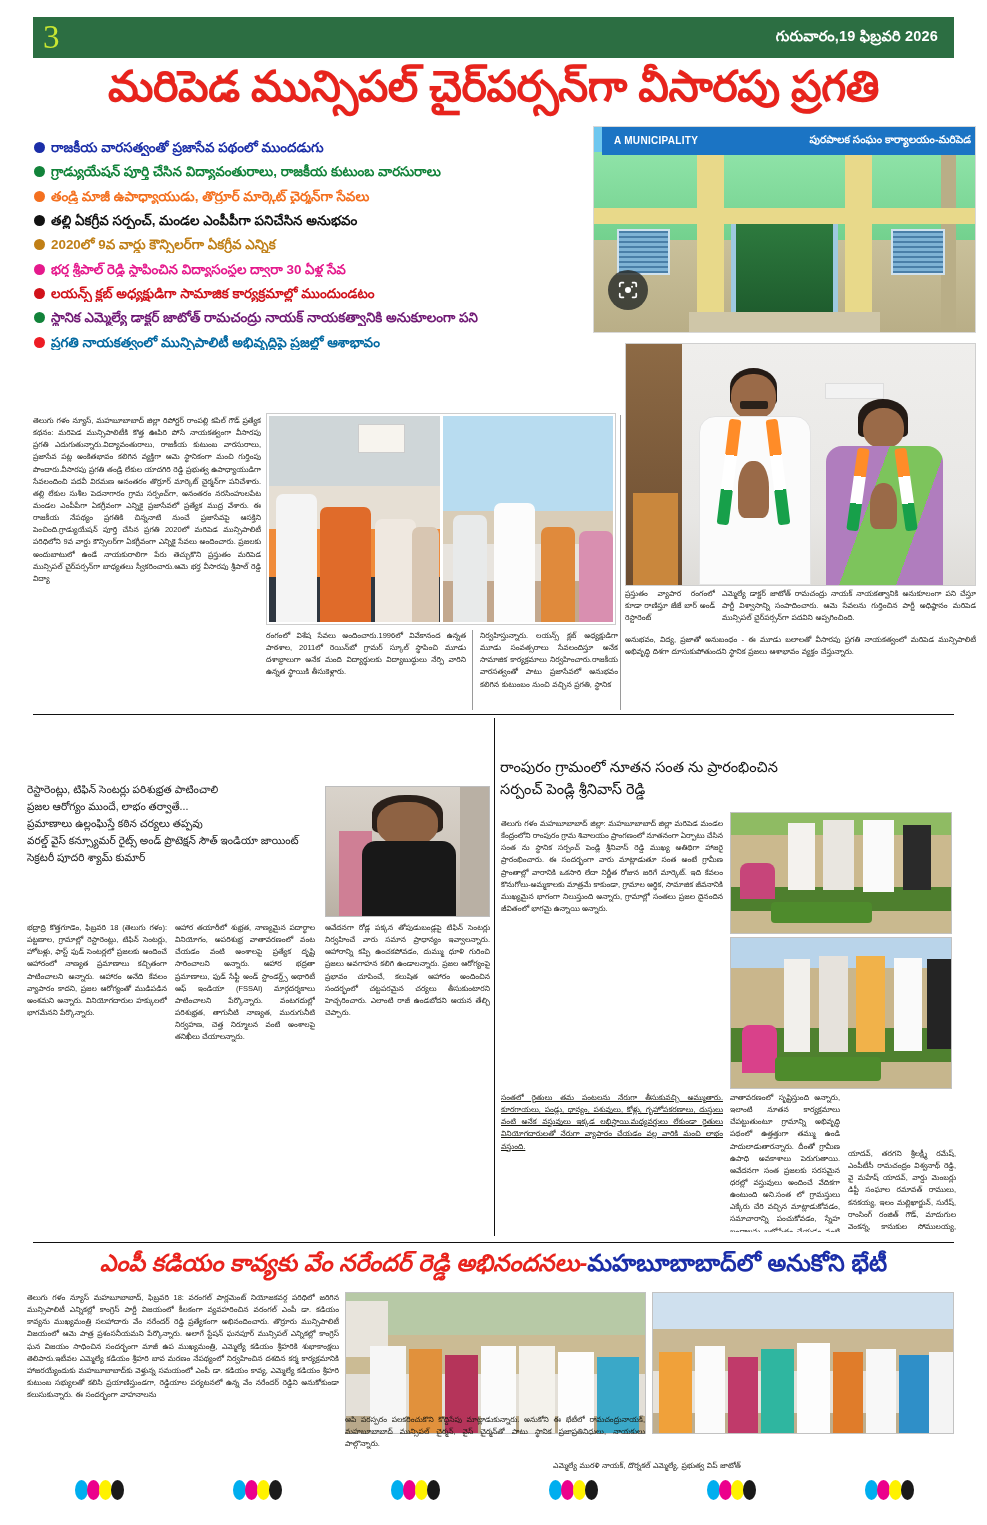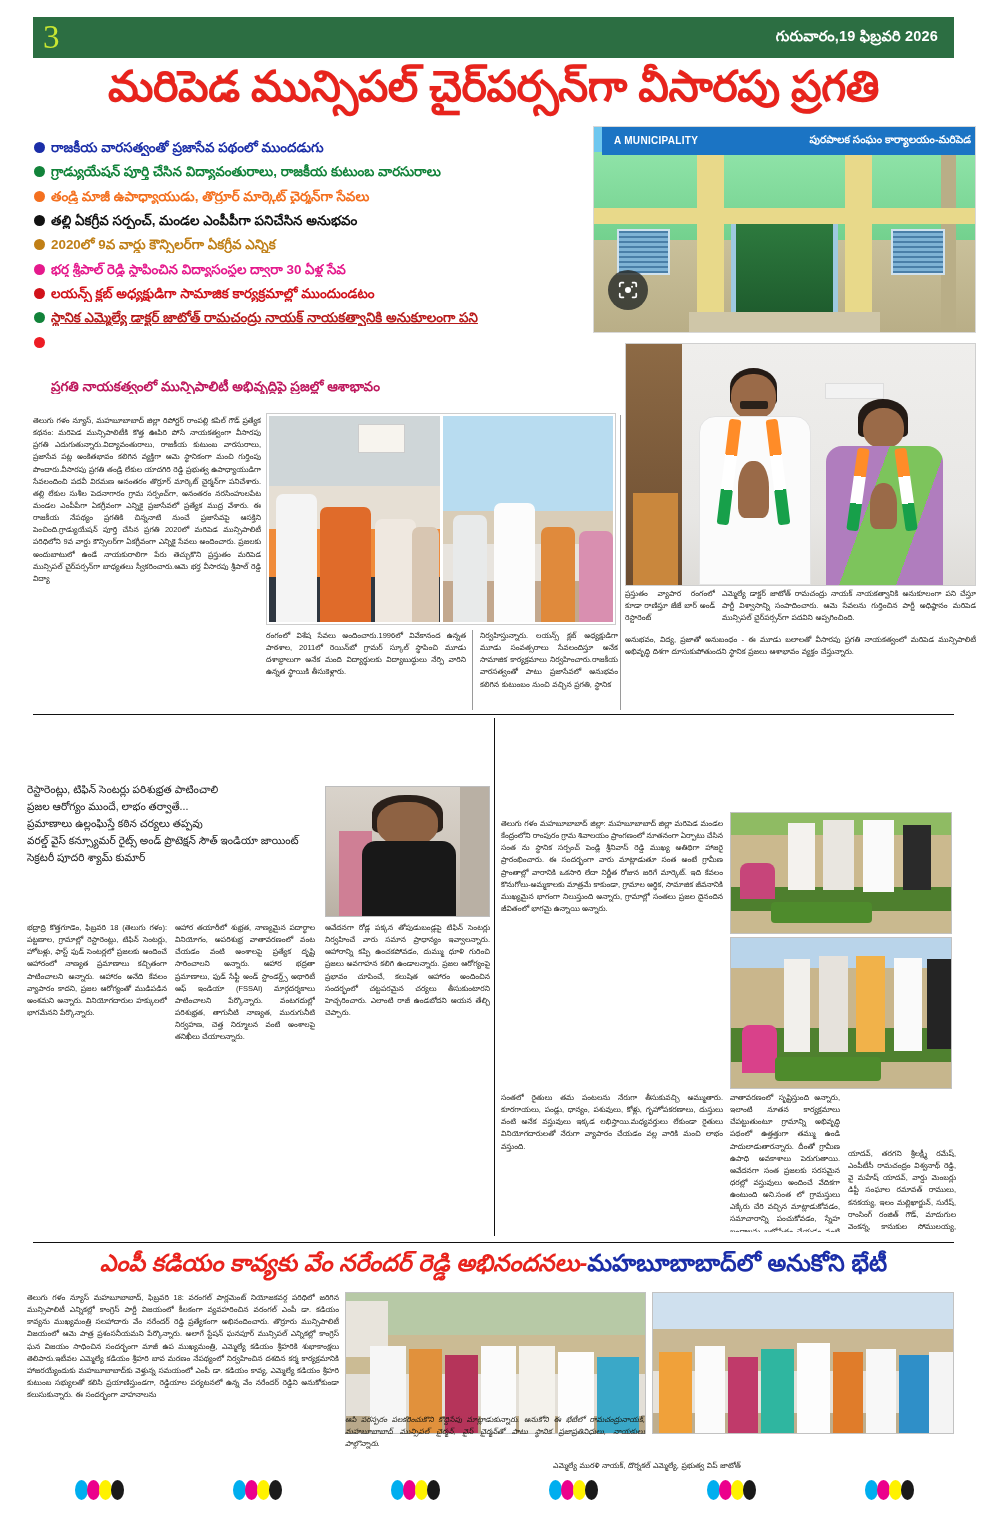--- a/index.html
+++ b/index.html
@@ -216,25 +216,25 @@
       <div class="bullet-row">
         <span class="dot" style="background: rgb(229, 25, 140);"></span>
         <span style="color: rgb(229, 25, 140);">భర్త శ్రీపాల్ రెడ్డి స్థాపించిన విద్యాసంస్థల ద్వారా 30 ఏళ్ల సేవ</span>
       </div>
       <div class="bullet-row">
         <span class="dot" style="background: rgb(209, 18, 26);"></span>
         <span style="color: rgb(209, 18, 26);">లయన్స్ క్లబ్ అధ్యక్షుడిగా సామాజిక కార్యక్రమాల్లో ముందుండటం</span>
       </div>
       <div class="bullet-row">
         <span class="dot" style="background: rgb(18, 131, 58);"></span>
-        <span style="color: #b91c1c; text-decoration: underline;">స్థానిక ఎమ్మెల్యే డాక్టర్ జాటోత్ రామచంద్రు నాయక్ నాయకత్వానికి అనుకూలంగా పని</span>
+        <span style="color: #701a75;">స్థానిక ఎమ్మెల్యే డాక్టర్ జాటోత్ రామచంద్రు నాయక్ నాయకత్వానికి అనుకూలంగా పని</span>
       </div>
       <div class="bullet-row">
         <span class="dot" style="background: rgb(237, 28, 36);"></span>
-        <span style="color: #be185d; margin-top: 44px;">ప్రగతి నాయకత్వంలో మున్సిపాలిటీ అభివృద్ధిపై ప్రజల్లో ఆశాభావం</span>
+        <span style="color: #0369a1;">ప్రగతి నాయకత్వంలో మున్సిపాలిటీ అభివృద్ధిపై ప్రజల్లో ఆశాభావం</span>
       </div>
     </div>
 
   <div class="photo-municipality">
     <div class="mun-banner">
       <span class="eng">A MUNICIPALITY</span>
       <span>పురపాలక సంఘం కార్యాలయం-మరిపెడ</span>
     </div>
     <div class="mun-body">
       <div class="mun-pillar" style="left:27%"></div>
@@ -322,41 +322,42 @@
     <div style="position:absolute;left:82%;top:0;width:18%;height:100%;background:#b9b0a4;"></div>
     <div style="position:absolute;left:28%;top:6%;width:44%;height:30%;background:#2a201a;border-radius:46% 46% 14% 14%;"></div>
     <div style="position:absolute;left:31%;top:12%;width:38%;height:34%;background:#8e6243;border-radius:44%;"></div>
     <div style="position:absolute;left:22%;top:42%;width:58%;height:58%;background:#181818;border-radius:14px 14px 0 0;"></div>
   </div>
 
   <div class="mid-col" style="left:27px;top:922px;width:140px;height:310px;overflow:hidden;">భద్రాద్రి కొత్తగూడెం, ఫిబ్రవరి 18 (తెలుగు గళం): పట్టణాల, గ్రామాల్లో రెస్టారెంట్లు, టిఫిన్ సెంటర్లు, హోటళ్లు, ఫాస్ట్ ఫుడ్ సెంటర్లలో ప్రజలకు అందించే ఆహారంలో నాణ్యత ప్రమాణాలు కచ్చితంగా పాటించాలని అన్నారు. ఆహారం అనేది కేవలం వ్యాపారం కాదని, ప్రజల ఆరోగ్యంతో ముడిపడిన అంశమని అన్నారు. వినియోగదారుల హక్కులలో భాగమేనని పేర్కొన్నారు.</div>
   <div class="mid-col" style="left:175px;top:922px;width:140px;height:310px;overflow:hidden;">ఆహార తయారీలో శుభ్రత, నాణ్యమైన పదార్థాల వినియోగం, అపరిశుభ్ర వాతావరణంలో వంట చేయడం వంటి అంశాలపై ప్రత్యేక దృష్టి సారించాలని అన్నారు. ఆహార భద్రతా ప్రమాణాలు, ఫుడ్ సేఫ్టీ అండ్ స్టాండర్డ్స్ అథారిటీ ఆఫ్ ఇండియా (FSSAI) మార్గదర్శకాలు పాటించాలని పేర్కొన్నారు. వంటగదుల్లో పరిశుభ్రత, తాగునీటి నాణ్యత, మురుగునీటి నిర్వహణ, చెత్త నిర్మూలన వంటి అంశాలపై తనిఖీలు చేయాలన్నారు.</div>
   <div class="mid-col" style="left:325px;top:922px;width:165px;height:310px;overflow:hidden;">ఆవేదనగా రోడ్ల పక్కన తోపుడుబండ్లపై టిఫిన్ సెంటర్లు నిర్వహించే వారు సమాన ప్రాధాన్యం ఇవ్వాలన్నారు. ఆహారాన్ని కప్పి ఉంచకపోవడం, దుమ్ము ధూళి గురించి ప్రజలు అవగాహన కలిగి ఉండాలన్నారు. ప్రజల ఆరోగ్యంపై ప్రభావం చూపించే, కలుషిత ఆహారం అందించిన సందర్భంలో చట్టపరమైన చర్యలు తీసుకుంటారని హెచ్చరించారు. ఎలాంటి రాజీ ఉండబోదని ఆయన తేల్చి చెప్పారు.</div>
 
+  <div class="mid-sub-right">రాంపురం గ్రామంలో నూతన సంత ను ప్రారంభించిన సర్పంచ్ పెండ్లి శ్రీనివాస్ రెడ్డి</div>
 
   <div class="photo-santa-1">
     <div style="position:absolute;left:4%;bottom:28%;width:16%;height:30%;background:#c7457a;border-radius:8px 8px 0 0;"></div>
     <div style="position:absolute;left:26%;top:8%;width:12%;height:56%;background:#f4f2ee;"></div>
     <div style="position:absolute;left:42%;top:6%;width:14%;height:58%;background:#e9e6e0;"></div>
     <div style="position:absolute;left:60%;top:6%;width:14%;height:60%;background:#fafafa;"></div>
     <div style="position:absolute;left:78%;top:10%;width:13%;height:54%;background:#2a2a2a;"></div>
     <div style="position:absolute;left:18%;bottom:8%;width:46%;height:18%;background:#4e8b2c;border-radius:4px;"></div>
   </div>
   <div class="photo-santa-2">
     <div style="position:absolute;left:5%;bottom:10%;width:16%;height:32%;background:#d9418a;border-radius:8px 8px 0 0;"></div>
     <div style="position:absolute;left:24%;top:14%;width:12%;height:62%;background:#f2f0ec;"></div>
     <div style="position:absolute;left:40%;top:12%;width:13%;height:64%;background:#e6e2dc;"></div>
     <div style="position:absolute;left:57%;top:12%;width:13%;height:64%;background:#f1b24a;"></div>
     <div style="position:absolute;left:74%;top:13%;width:13%;height:62%;background:#fafafa;"></div>
     <div style="position:absolute;left:89%;top:14%;width:11%;height:60%;background:#242424;"></div>
     <div style="position:absolute;left:20%;bottom:5%;width:48%;height:16%;background:#4e8b2c;border-radius:4px;"></div>
   </div>
 
   <div class="mid-col" style="left:501px;top:818px;width:222px;height:270px;overflow:hidden;">తెలుగు గళం మహబూబాబాద్ జిల్లా: మహబూబాబాద్ జిల్లా మరిపెడ మండల కేంద్రంలోని రాంపురం గ్రామ శివాలయం ప్రాంగణంలో నూతనంగా ఏర్పాటు చేసిన సంత ను స్థానిక సర్పంచ్ పెండ్లి శ్రీనివాస్ రెడ్డి ముఖ్య అతిథిగా హాజరై ప్రారంభించారు. ఈ సందర్భంగా వారు మాట్లాడుతూ సంత అంటే గ్రామీణ ప్రాంతాల్లో వారానికి ఒకసారి లేదా నిర్ణీత రోజున జరిగే మార్కెట్. ఇది కేవలం కొనుగోలు-అమ్మకాలకు మాత్రమే కాకుండా, గ్రామాల ఆర్థిక, సామాజిక జీవనానికి ముఖ్యమైన భాగంగా నిలుస్తుంది అన్నారు, గ్రామాల్లో సంతలు ప్రజల దైనందిన జీవితంలో భాగమై ఉన్నాయి అన్నారు.</div>
-  <div class="mid-col" style="left:501px;top:1092px;width:222px;height:140px;overflow:hidden;">సంతలో రైతులు తమ పంటలను నేరుగా తీసుకువచ్చి అమ్ముతారు. కూరగాయలు, పండ్లు, ధాన్యం, పశువులు, కోళ్లు, గృహోపకరణాలు, దుస్తులు వంటి అనేక వస్తువులు ఇక్కడ లభిస్తాయి.మధ్యవర్తులు లేకుండా రైతులు వినియోగదారులతో నేరుగా వ్యాపారం చేయడం వల్ల వారికి మంచి లాభం వస్తుంది.</div>
+  <div class="mid-col" style="left:501px;top:1092px;width:222px;height:140px;overflow:hidden;text-decoration:underline;">సంతలో రైతులు తమ పంటలను నేరుగా తీసుకువచ్చి అమ్ముతారు. కూరగాయలు, పండ్లు, ధాన్యం, పశువులు, కోళ్లు, గృహోపకరణాలు, దుస్తులు వంటి అనేక వస్తువులు ఇక్కడ లభిస్తాయి.మధ్యవర్తులు లేకుండా రైతులు వినియోగదారులతో నేరుగా వ్యాపారం చేయడం వల్ల వారికి మంచి లాభం వస్తుంది.</div>
   <div class="mid-col" style="left:730px;top:1092px;width:110px;height:140px;overflow:hidden;">వాతావరణంలో సృష్టిస్తుంది అన్నారు, ఇలాంటి నూతన కార్యక్రమాలు చేపట్టుతుంటూ గ్రామాన్ని అభివృద్ధి పథంలో ఉత్తత్తుగా తమ్ము ఉండి పాదులాడుతారన్నారు. దీంతో గ్రామీణ ఉపాధి అవకాశాలు పెరుగుతాయి. ఆవేదనగా సంత ప్రజలకు సరసమైన ధరల్లో వస్తువులు అందించే వేదికగా ఉంటుంది అని.సంత లో గ్రామస్తులు ఎక్కేరు చేరి వచ్చిన మాట్లాడుకోవడం, సమాచారాన్ని పంచుకోవడం, స్నేహ బంధాలను బలోపేతం చేయడం వంటి అంశాలు సంతలో ఉన్నాయి. ఈ కార్యక్రమంలో ఎంపీటీసీ ఇక్తియార్, గ్రామ కమిటీ సభ్యులు, గ్రామస్థులు పాల్గొన్నారు.</div>
   <div class="mid-col" style="left:848px;top:1148px;width:108px;height:86px;overflow:hidden;">యాదవ్, తరగని శ్రీలక్ష్మీ రమేష్, ఎంపీటీసీ రామచంద్రం విశ్వనాథ్ రెడ్డి, వై మహేష్ యాదవ్, వార్డు మెంబర్లు డిప్టీ సంఘాల రమావత్ రాములు, కనకయ్య, ఇలం మల్లిఖార్జున్, సురేష్, రాంసింగ్ రంజిత్ గౌడ్, మాదుగుల వెంకన్న, కానుకుల సోములయ్య, నాయకుల వరహాల్, పెండ్లి వెంకన్నబొల్ల, ముత్తయ్య,తదితరులు పాల్గొన్నారు.</div>
 
   <div class="vrule" style="left:494px;top:718px;height:518px;background:#111;"></div>
 
   <div class="hrule" style="left:33px;top:1242px;width:921px;"></div>
 
   <div class="bottom-head">
     <span class="bh-red">ఎంపీ కడియం కావ్యకు వేం నరేందర్ రెడ్డి అభినందనలు-</span><span class="bh-blue">మహబూబాబాద్​లో అనుకోని భేటీ</span>
   </div>
@@ -377,21 +378,21 @@
     <div style="position:absolute;left:25%;bottom:0;width:10%;height:54%;background:#c03a6a;"></div>
     <div style="position:absolute;left:36%;bottom:0;width:11%;height:60%;background:#2fb6a0;"></div>
     <div style="position:absolute;left:48%;bottom:0;width:11%;height:64%;background:#fdfdfd;"></div>
     <div style="position:absolute;left:60%;bottom:0;width:10%;height:58%;background:#e07c2a;"></div>
     <div style="position:absolute;left:71%;bottom:0;width:10%;height:60%;background:#f8f8f8;"></div>
     <div style="position:absolute;left:82%;bottom:0;width:10%;height:56%;background:#2f8fc8;"></div>
     <div style="position:absolute;left:92%;bottom:0;width:8%;height:58%;background:#f4f4f4;"></div>
   </div>
 
   <div class="tel-body" style="position:absolute;left:27px;top:1292px;width:312px;height:188px;overflow:hidden;">తెలుగు గళం న్యూస్ మహబూబాబాద్, ఫిబ్రవరి 18: వరంగల్ పార్లమెంట్ నియోజకవర్గ పరిధిలో జరిగిన మున్సిపాలిటీ ఎన్నికల్లో కాంగ్రెస్ పార్టీ విజయంలో కీలకంగా వ్యవహరించిన వరంగల్ ఎంపీ డా. కడియం కావ్యను ముఖ్యమంత్రి సలహాదారు వేం నరేందర్ రెడ్డి ప్రత్యేకంగా అభినందించారు. తొర్రూరు మున్సిపాలిటీ విజయంలో ఆమె పాత్ర ప్రశంసనీయమని పేర్కొన్నారు. అలాగే స్టేషన్ ఘనపూర్ మున్సిపల్ ఎన్నికల్లో కాంగ్రెస్ ఘన విజయం సాధించిన సందర్భంగా మాజీ ఉప ముఖ్యమంత్రి, ఎమ్మెల్యే కడియం శ్రీహరికి శుభాకాంక్షలు తెలిపారు.ఇటీవల ఎమ్మెల్యే కడియం శ్రీహరి బావ మరణం నేపథ్యంలో నిర్వహించిన దశదిన కర్మ కార్యక్రమానికి హాజరయ్యేందుకు మహబూబాబాద్​కు వెళ్తున్న సమయంలో ఎంపీ డా. కడియం కావ్య, ఎమ్మెల్యే కడియం శ్రీహరి కుటుంబ సభ్యులతో కలిసి ప్రయాణిస్తుండగా, రెడ్డియాల పర్యటనలో ఉన్న వేం నరేందర్ రెడ్డిని అనుకోకుండా కలుసుకున్నారు. ఈ సందర్భంగా వాహనాలను</div>
-  <div class="tel-body" style="position:absolute;left:345px;top:1414px;width:300px;height:38px;overflow:hidden;font-style:italic;">ఆపి పరస్పరం పలకరించుకొని కొద్దిసేపు మాట్లాడుకున్నారు. అనుకోని ఈ భేటీలో రామచంద్రునాయక్, మహబూబాబాద్ మున్సిపల్ చైర్మన్, వైస్ చైర్మన్​తో పాటు స్థానిక ప్రజాప్రతినిధులు, నాయకులు పాల్గొన్నారు.</div>
+  <div class="tel-body" style="position:absolute;left:345px;top:1414px;width:300px;height:38px;overflow:hidden;">ఆపి పరస్పరం పలకరించుకొని కొద్దిసేపు మాట్లాడుకున్నారు. అనుకోని ఈ భేటీలో రామచంద్రునాయక్, మహబూబాబాద్ మున్సిపల్ చైర్మన్, వైస్ చైర్మన్​తో పాటు స్థానిక ప్రజాప్రతినిధులు, నాయకులు పాల్గొన్నారు.</div>
   <div class="tel-body" style="position:absolute;left:512px;top:1460px;width:270px;height:22px;overflow:hidden;text-align:center;">ఎమ్మెల్యే మురళి నాయక్, దొర్నకల్ ఎమ్మెల్యే, ప్రభుత్వ విప్ జాటోత్</div>
 
   <div class="cmyk-strip" id="cmyk-host">
       <div class="cmyk-group" style="left: 75px; top: 2px;">
         <span class="cmyk-dot" style="background: rgb(0, 174, 239);"></span>
         <span class="cmyk-dot" style="background: rgb(236, 0, 140);"></span>
         <span class="cmyk-dot" style="background: rgb(255, 242, 0);"></span>
         <span class="cmyk-dot" style="background: rgb(26, 26, 26);"></span>
       </div>
       <div class="cmyk-group" style="left: 233px; top: 2px;">

